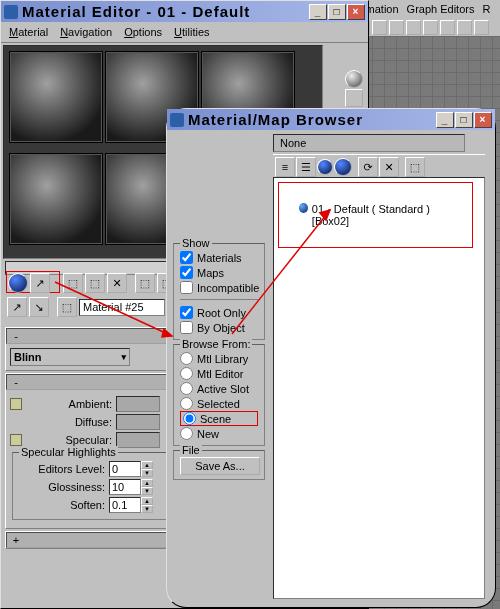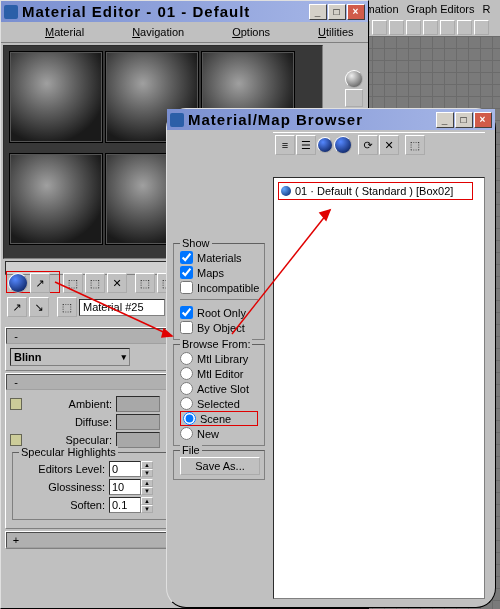--- a/index.html
+++ b/index.html
@@ -4,21 +4,21 @@
 <style>
 *{box-sizing:border-box;margin:0;padding:0;font-family:"Tahoma","MS Sans Serif",sans-serif;font-size:11px;}
 body{background:#808080;width:500px;height:609px;position:relative;overflow:hidden;}
 .win{position:absolute;background:#c0c0c0;border:1px solid #000;border-top-color:#e0e0e0;border-left-color:#e0e0e0;}
 .titlebar{display:flex;align-items:center;padding:2px 3px;background:linear-gradient(90deg,#7a8fd0,#a8b8e8);color:#000;font-weight:bold;font-family:"Courier New",monospace;letter-spacing:1px;}
 .titlebar .icon{width:14px;height:14px;background:#2b5fa8;border-radius:2px;margin-right:4px;display:inline-block;}
 .titlebar .tt{flex:1;font-size:15px;}
 .winbtn{width:18px;height:16px;background:#d4d0c8;border:1px solid #404040;border-top-color:#fff;border-left-color:#fff;margin-left:1px;text-align:center;font-size:10px;line-height:13px;cursor:pointer;}
 .winbtn.close{background:#d15b4a;color:#fff;}
 .menubar{display:flex;background:#c0c0c0;padding:2px;border-bottom:1px solid #808080;}
-.menuitem{padding:2px 6px;cursor:pointer;margin-left:36px;}
+.menuitem{padding:2px 6px;cursor:pointer;}
 .menuitem u{text-decoration:underline;}
 .matgrid{background:#383838;padding:4px;display:flex;flex-wrap:wrap;border:1px inset #808080;margin:2px;}
 .matslot{width:94px;height:92px;background:radial-gradient(circle at 40% 35%,#a0a0a0 0%,#606060 35%,#1a1a1a 75%);border:1px solid #000;margin:1px;position:relative;}
 .matslot::before{content:"";position:absolute;inset:0;border:1px solid #555;}
 .sidecol{position:absolute;right:2px;top:24px;width:22px;}
 .sideicon{width:18px;height:18px;background:#c0c0c0;border:1px outset #fff;margin:1px;}
 .sideicon.ball{border-radius:50%;background:radial-gradient(circle at 35% 30%,#eee,#444);}
 .toolbar{display:flex;align-items:center;padding:2px;background:#c0c0c0;border-top:1px solid #fff;gap:1px;}
 .tbtn{width:20px;height:20px;background:#c0c0c0;border:1px outset #fff;display:flex;align-items:center;justify-content:center;}
 .tbtn.ball{background:radial-gradient(circle at 35% 30%,#58f,#014);border-radius:50%;}
@@ -208,20 +208,21 @@
 
 <div class="win" style="left:166px;top:108px;width:330px;height:500px;z-index:10;border-radius:20px;">
   <div class="titlebar">
     <span class="icon"></span>
     <span class="tt">Material/Map Browser</span>
     <div class="winbtn">_</div>
     <div class="winbtn">□</div>
     <div class="winbtn close">×</div>
   </div>
 
+  <div class="treehdr" style="margin-left:106px;margin-right:30px;"><span>None</span></div>
 
   <div class="toolbar" style="margin:2px 10px 0 106px;">
     <div class="tbtn">≡</div>
     <div class="tbtn">☰</div>
     <div class="tbtn ball" style="width:16px;height:16px;"></div>
     <div class="tbtn ball" style="width:18px;height:18px;"></div>
     <div class="sep"></div>
     <div class="tbtn">⟳</div>
     <div class="tbtn">✕</div>
     <div class="sep"></div>
@@ -280,21 +281,21 @@
           <span>New</span>
         </label>
     </div>
     <div class="group">
       <span class="legend">File</span>
       <button class="btn" style="width:80px;">Save As...</button>
     </div>
   </div>
 
   <div class="treebox" style="left:106px;top:68px;bottom:8px;right:10px;">
-    <div class="redbox" style="display:flex;align-items:center;padding:2px;width:195px;">
+    <div class="redbox" style="display:flex;align-items:flex-start;padding:20px;width:195px;">
       <span style="width:10px;height:10px;border-radius:50%;background:radial-gradient(circle at 30% 30%,#6af,#026);margin-right:4px;"></span>
       <span>01 · Default  ( Standard )  [Box02]</span>
     </div>
   </div>
 </div>
 
 <svg class="arrow" style="left:0;top:0;" width="500" height="609">
   <line x1="55" y1="282" x2="172" y2="336"></line>
   <polygon points="172,336 164,329 162,337"></polygon>
   <line x1="232" y1="334" x2="330" y2="210"></line>

